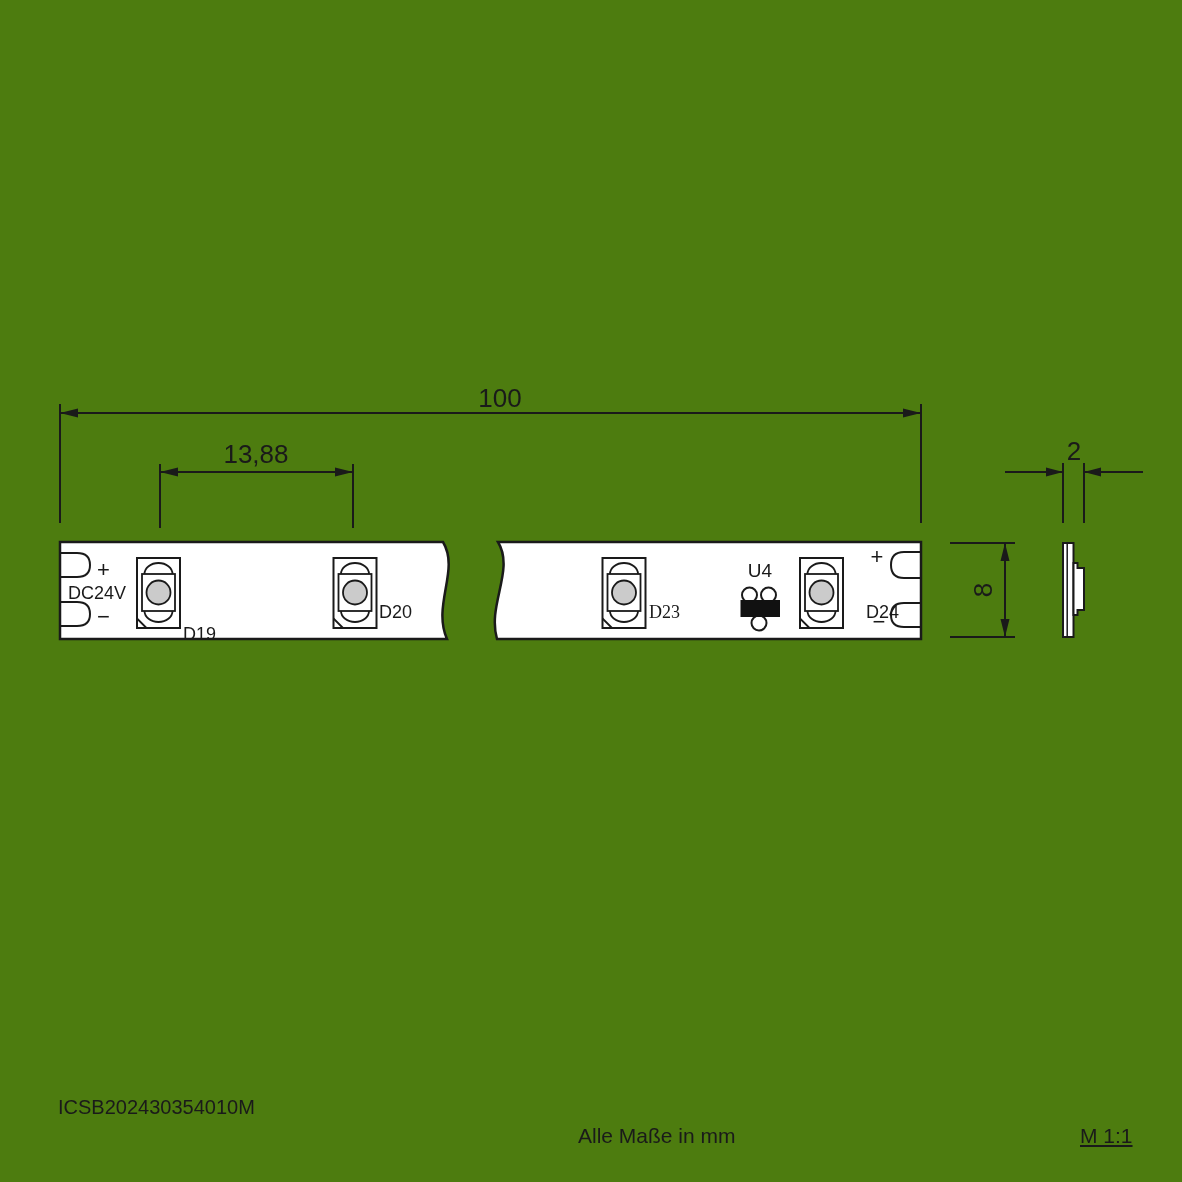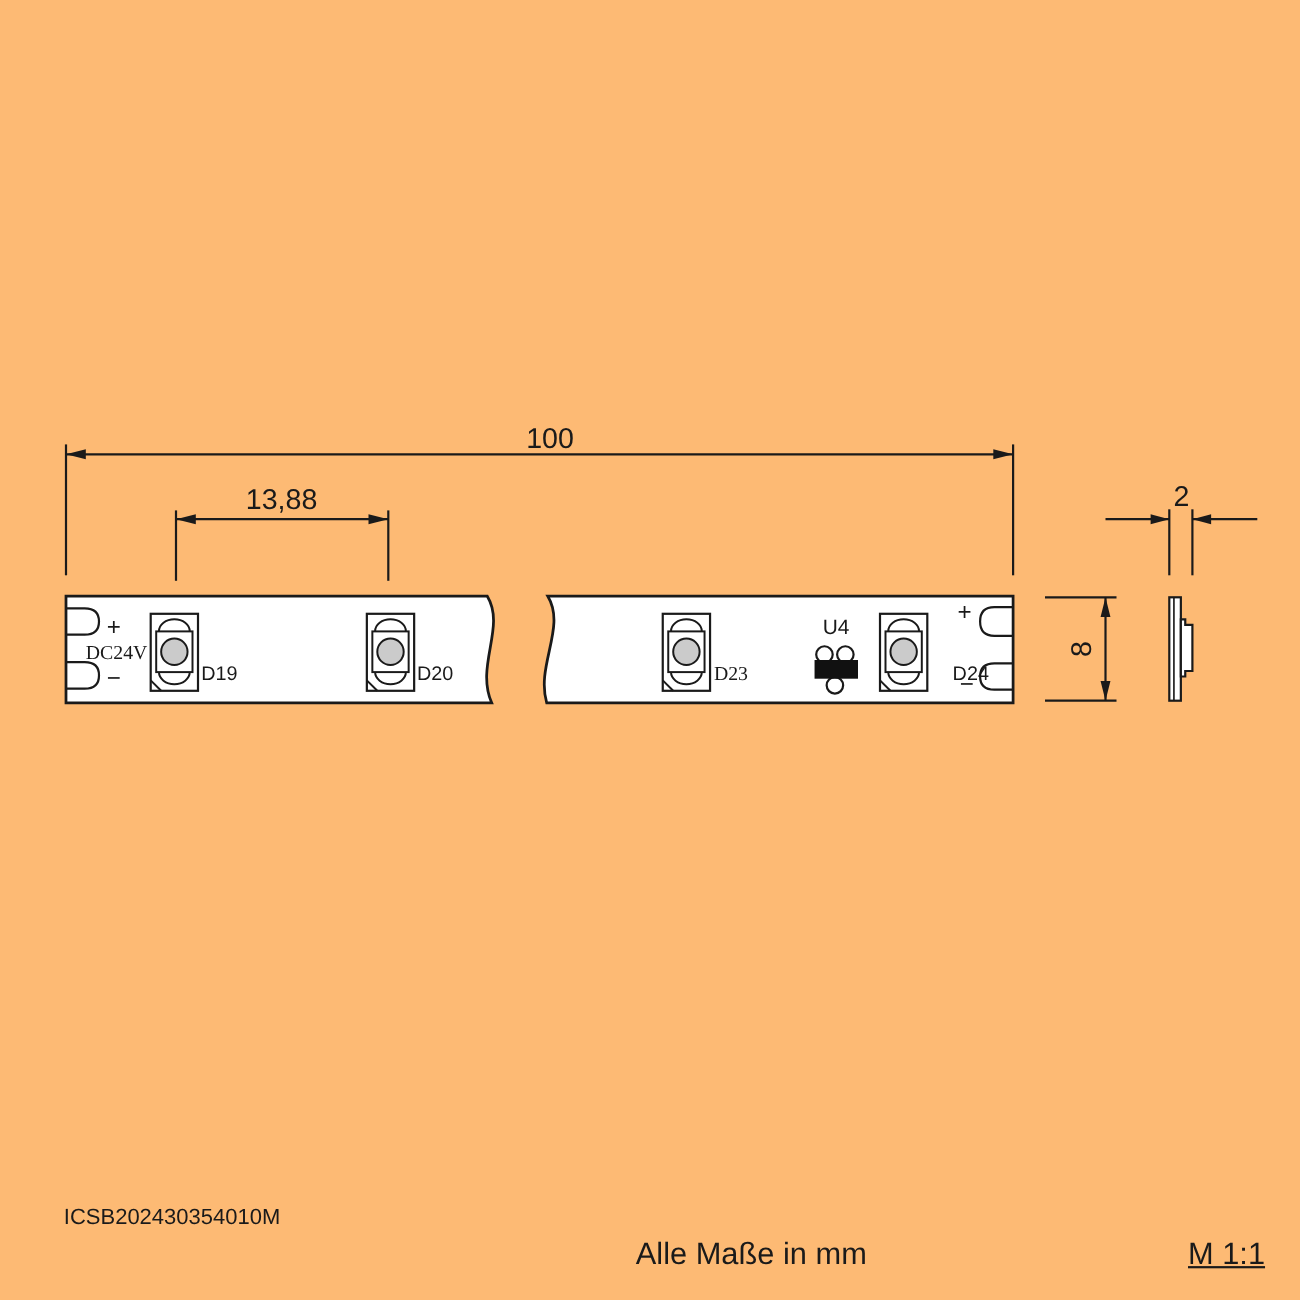--- a/index.html
+++ b/index.html
@@ -4,42 +4,42 @@
 <style>
   :root{
     --line:#1a1a1a;
     --die:#cbcbcb;
     --ic:#111111;
   }
   html,body{margin:0;padding:0;background:#ffffff;}
   .canvas{
     position:relative;
     width:1182px;height:1182px;
-    background:#fdba74;
+    background:#4d7c0f;
     font-family:"Liberation Sans", sans-serif;
     color:var(--line);
     overflow:hidden;
   }
   svg{position:absolute;left:0;top:0;}
   .ln{stroke:var(--line);fill:none;}
   .shape{stroke:var(--line);fill:#ffffff;}
   .arrow{fill:var(--line);stroke:none;}
   .die{fill:var(--die);stroke:var(--line);}
   .ic-body{fill:var(--ic);stroke:none;}
   .lbl{
     position:absolute;
     white-space:nowrap;
     line-height:1.15;
     color:var(--line);
   }
   .dim{font-size:26px;}
   .small{font-size:18px;}
   .sign{font-size:22px;}
   .u4{font-size:19px;}
-  .footer{font-size:28px;}
+  .footer{font-size:21px;}
   .ctr{text-align:center;}
 </style>
 </head>
 <body>
 
 <div class="canvas">
 
   <svg width="1182" height="1182" viewBox="0 0 1182 1182">
 
     <g>
@@ -133,24 +133,24 @@
       <path class="shape" stroke-width="2" d="M 1073.5,563 H 1077.5 V 568 H 1084 V 610 H 1077.5 V 615 H 1073.5 Z"></path>
     </g>
   </svg>
 
   <div class="lbl dim ctr" style="left:460px;top:384px;width:80px;">100</div>
   <div class="lbl dim ctr" style="left:206px;top:440px;width:100px;">13,88</div>
   <div class="lbl dim ctr" style="left:1044px;top:437px;width:60px;">2</div>
   <div class="lbl dim ctr" style="left:963px;top:577px;width:40px;height:26px;line-height:26px;transform:rotate(-90deg);">8</div>
 
   <div class="lbl sign ctr" style="left:88px;top:557px;width:31px;">+</div>
-  <div class="lbl small" style="left:78px;top:583px;font-family:Liberation Serif, serif;">DC24V</div>
+  <div class="lbl small" style="left:68px;top:583px;">DC24V</div>
   <div class="lbl sign ctr" style="left:88px;top:604px;width:31px;">−</div>
 
-  <div class="lbl small" style="left:183px;top:602px;">D19</div>
+  <div class="lbl small" style="left:183px;top:624px;">D19</div>
   <div class="lbl small" style="left:379px;top:602px;">D20</div>
   <div class="lbl small" style="left:649px;top:602px;font-family:Liberation Serif, serif;">D23</div>
   <div class="lbl small" style="left:845px;top:602px;margin-left:21px;">D24</div>
 
   <div class="lbl u4 ctr" style="left:740px;top:560px;width:40px;">U4</div>
 
   <div class="lbl sign ctr" style="left:861px;top:544px;width:32px;">+</div>
   <div class="lbl sign ctr" style="left:863px;top:609px;width:32px;">−</div>
 
   <div class="lbl footer" style="left:58px;top:1096px;font-size:20px;">ICSB202430354010M</div>

